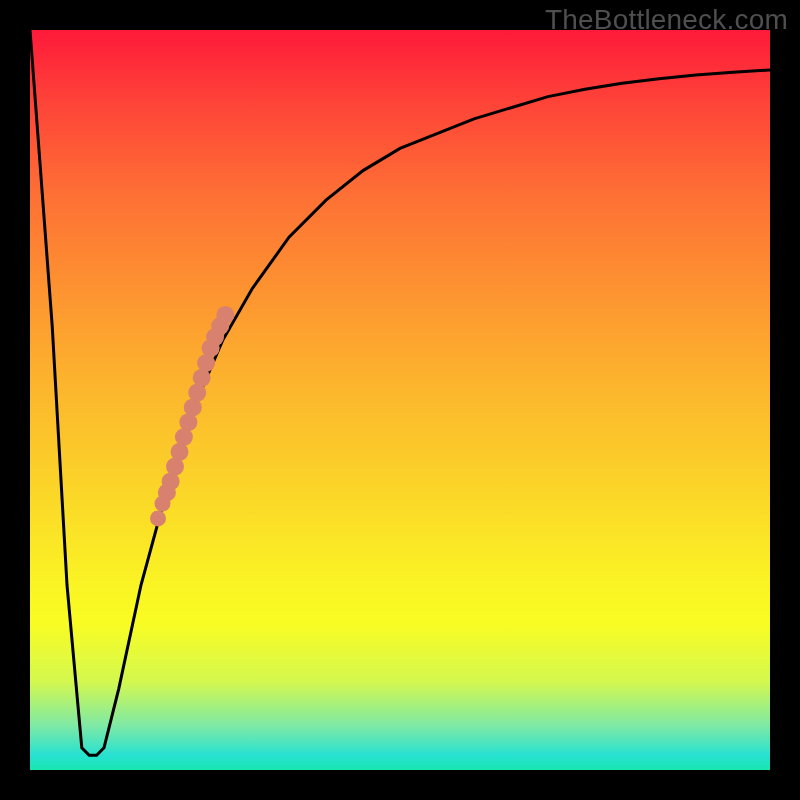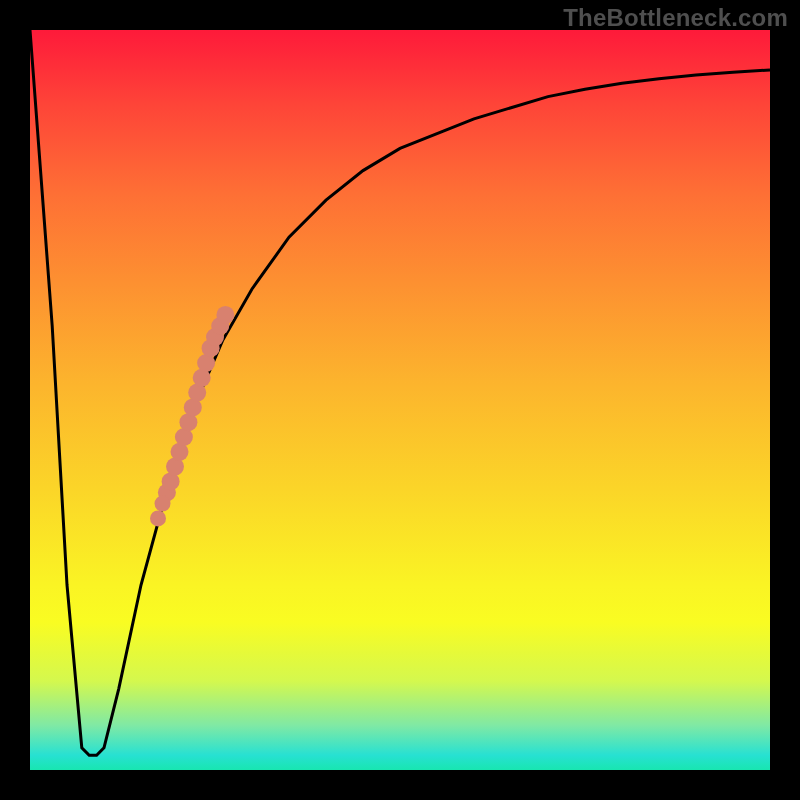--- a/index.html
+++ b/index.html
@@ -15,22 +15,22 @@
     position: relative;
     width: 800px;
     height: 800px;
     background: #000;
   }
   .watermark {
     position: absolute;
     top: 4px;
     right: 12px;
     color: #4f4f4f;
-    font-size: 24px;
-    font-weight: 700;
+    font-size: 28px;
+    font-weight: 400;
     letter-spacing: 0.2px;
     user-select: none;
   }
   .plot-area {
     position: absolute;
     left: 30px;
     top: 30px;
     width: 740px;
     height: 740px;
     background: linear-gradient(

